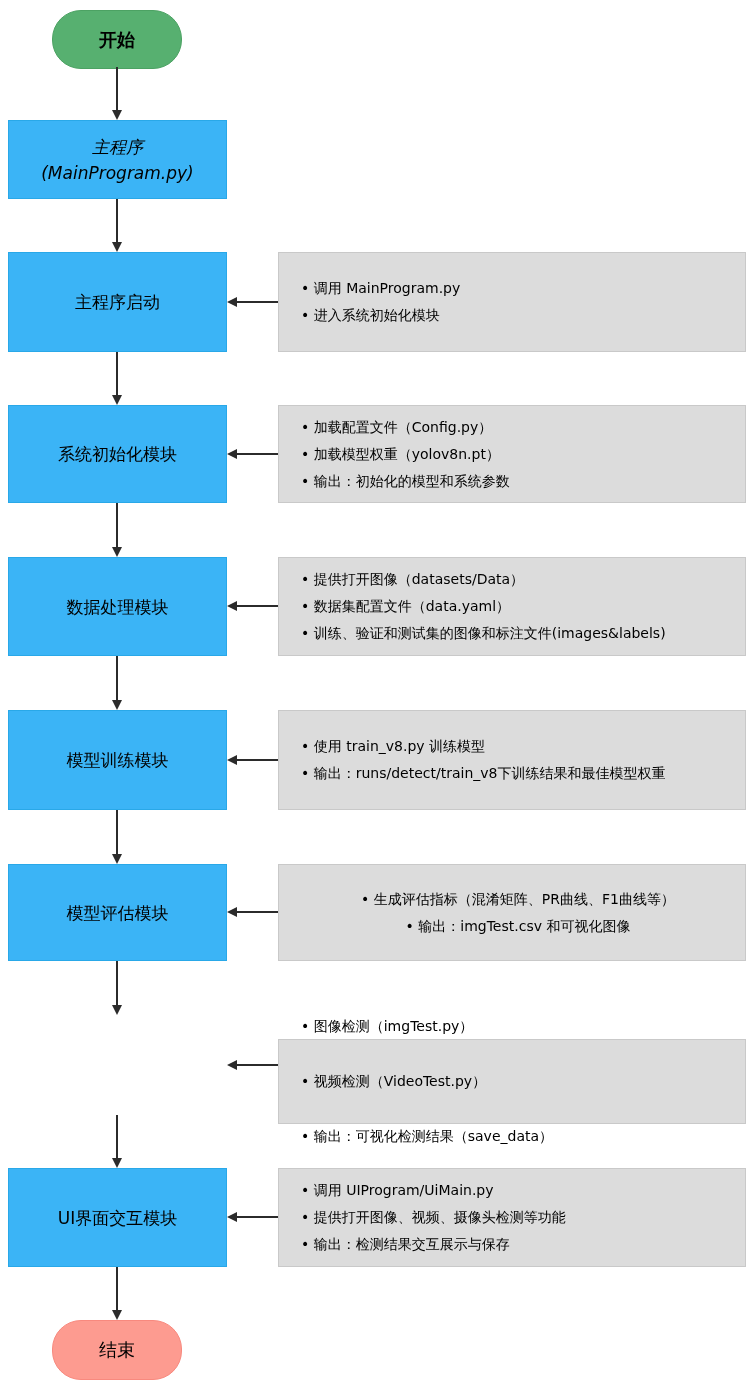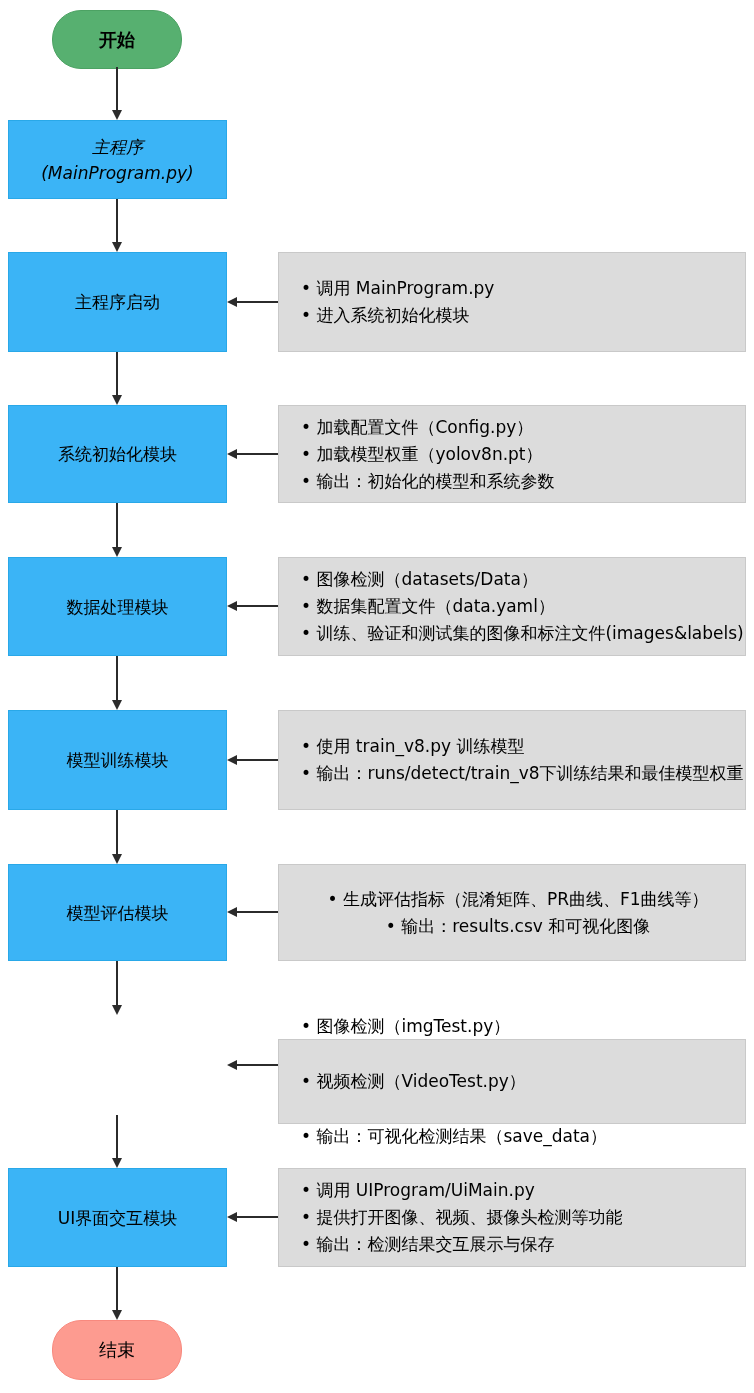--- a/index.html
+++ b/index.html
@@ -40,21 +40,21 @@
   }
   
   .note{
     position:absolute;
     left:278px;width:468px;
     background:var(--note-fill,#DCDCDC);
     border:1px solid var(--note-border,#C9C9C9);
     display:flex;flex-direction:column;justify-content:center;
     box-sizing:border-box;
     padding:4px 10px 4px 22px;
-    font-size:17px;
+    font-size:14px;
   }
   .bullet{
     line-height:27px;
     white-space:nowrap;
   }
   .bullet::before{
     content:"• ";
   }
   
   .varrow{
@@ -137,21 +137,21 @@
       <i class="head-down"></i>
     </div>
 
   <div class="process" style="top:557px;height:99px;">
     <div>数据处理模块</div>
   </div>
   <div class="harrow" style="top:605px;">
       <i class="head-left"></i>
     </div>
   <div class="note" style="top:557px;height:99px;">
-    <div class="bullet">图像检测（datasets/Data）</div>
+    <div class="bullet">提供打开图像（datasets/Data）</div>
     <div class="bullet">数据集配置文件（data.yaml）</div>
     <div class="bullet">训练、验证和测试集的图像和标注文件(images&amp;labels)</div>
   </div>
 
   <div class="varrow" style="top:656px;height:44px;">
       <i class="head-down"></i>
     </div>
 
   <div class="process" style="top:710px;height:100px;">
     <div>模型训练模块</div>
@@ -169,21 +169,21 @@
     </div>
 
   <div class="process" style="top:864px;height:97px;">
     <div>模型评估模块</div>
   </div>
   <div class="harrow" style="top:911px;">
       <i class="head-left"></i>
     </div>
   <div class="note" style="top:864px;height:97px;text-align:center;">
     <div class="bullet">生成评估指标（混淆矩阵、PR曲线、F1曲线等）</div>
-    <div class="bullet">输出：results.csv 和可视化图像</div>
+    <div class="bullet">输出：imgTest.csv 和可视化图像</div>
   </div>
 
   <div class="varrow" style="top:961px;height:44px;">
       <i class="head-down"></i>
     </div>
 
   <div class="harrow" style="top:1064px;">
       <i class="head-left"></i>
     </div>
   <div class="note" style="top:1039px;height:85px;gap:28px;">

